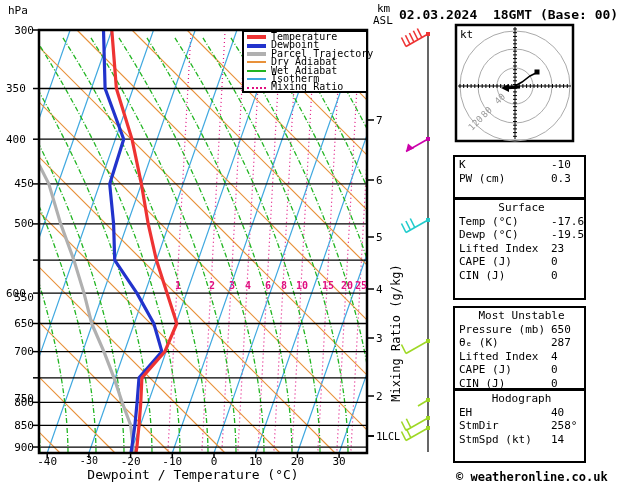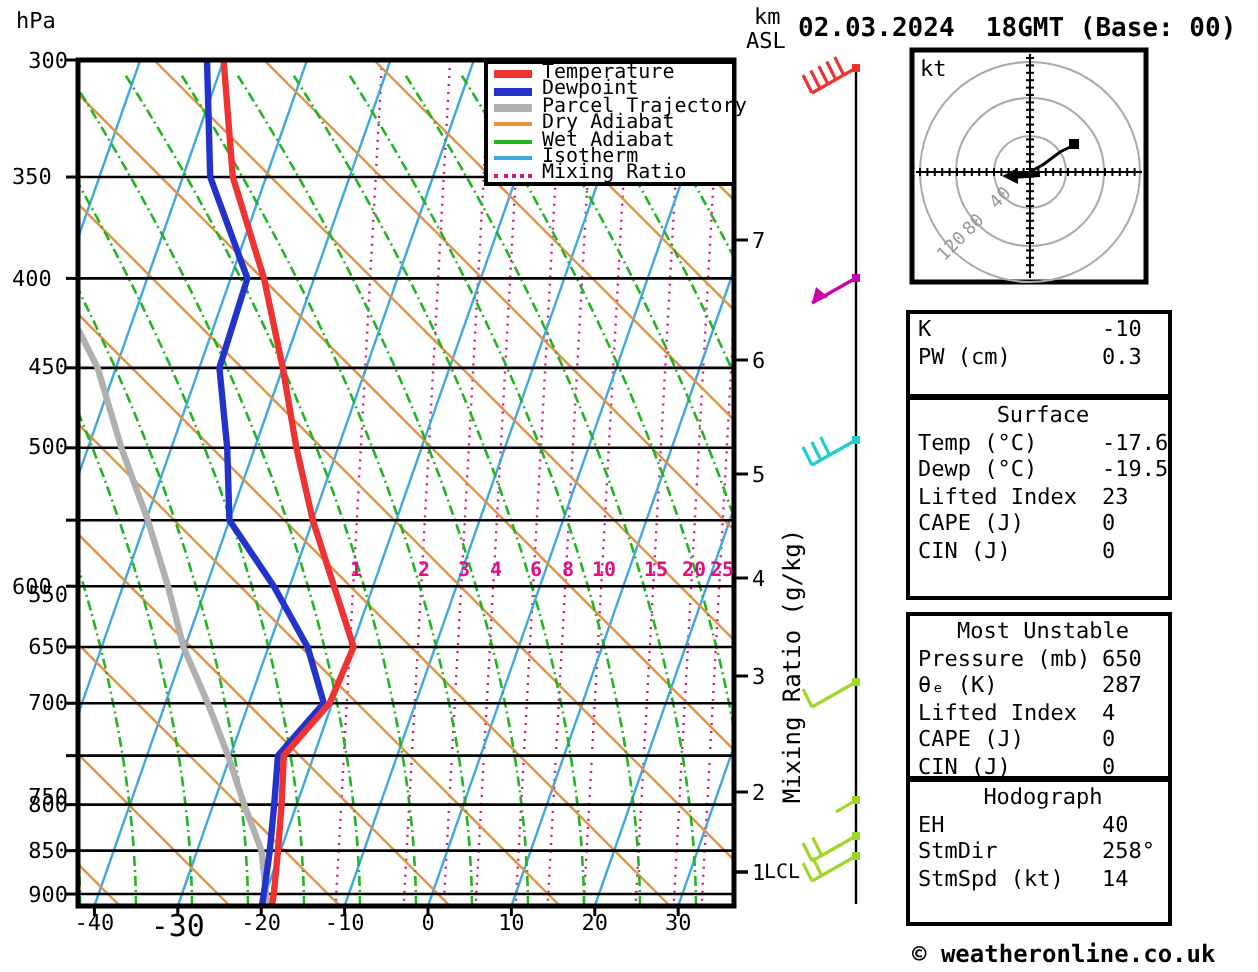--- a/index.html
+++ b/index.html
@@ -248,20 +248,21 @@
       <path d="M515,86 L522,82 L530,76 L536,73" fill="none" stroke="#000" stroke-width="1.5"></path>
       <rect x="534.5" y="69.5" width="5" height="5" fill="#000"></rect>
       <line x1="520" y1="87" x2="506" y2="88" stroke="#000" stroke-width="3"></line>
       <polygon points="501,88 509,84 509,92" fill="#000"></polygon>
     </svg>
 
   <div class="lbl" style="left:8px;top:5px;font-size:11px;">hPa</div>
   <div class="lbl" style="left:377px;top:3px;font-size:11px;">km</div>
   <div class="lbl" style="left:373px;top:15px;font-size:11px;">ASL</div>
   <div class="lbl bold" style="left:399px;top:8px;font-size:13px;">02.03.2024  18GMT (Base: 00)</div>
+  <div class="lbl" style="left:47px;top:468px;width:292px;text-align:center;font-size:13px;">Dewpoint / Temperature (°C)</div>
   <div class="lbl" style="left:276px;top:327px;width:240px;text-align:center;font-size:12px;transform:rotate(-90deg);transform-origin:center;">Mixing Ratio (g/kg)</div>
   <div class="lbl" style="left:382px;top:432px;font-size:10px;">LCL</div>
   <div class="lbl" style="left:460px;top:29px;font-size:11px;">kt</div>
   <div class="lbl bold" style="left:456px;top:471px;font-size:12px;">© weatheronline.co.uk</div>
 
   <div id="plabels">
       <div class="lbl" style="left:6px;top:24.5px;width:28px;text-align:right;font-size:11px;">300</div>
       <div class="lbl" style="left:6px;top:83.0px;width:28px;text-align:left;font-size:11px;">350</div>
       <div class="lbl" style="left:6px;top:133.7px;width:28px;font-size:11px;">400</div>
       <div class="lbl" style="left:6px;top:178.4px;width:28px;text-align:right;font-size:11px;">450</div>
@@ -270,21 +271,21 @@
       <div class="lbl" style="left:6px;top:287.6px;width:28px;text-align:left;font-size:11px;">600</div>
       <div class="lbl" style="left:6px;top:318.0px;width:28px;text-align:right;font-size:11px;">650</div>
       <div class="lbl" style="left:6px;top:346.1px;width:28px;text-align:right;font-size:11px;">700</div>
       <div class="lbl" style="left:6px;top:372.3px;width:28px;text-align:right;font-size:11px;margin-top:21px;">750</div>
       <div class="lbl" style="left:6px;top:396.8px;width:28px;text-align:right;font-size:11px;">800</div>
       <div class="lbl" style="left:6px;top:419.8px;width:28px;text-align:right;font-size:11px;">850</div>
       <div class="lbl" style="left:6px;top:441.5px;width:28px;text-align:right;font-size:11px;">900</div>
     </div>
   <div id="tlabels">
       <div class="lbl" style="left:32.2px;top:456px;width:30px;text-align:center;font-size:11px;">-40</div>
-      <div class="lbl" style="left:73.9px;top:456px;width:30px;text-align:center;font-size:15px;">-30</div>
+      <div class="lbl" style="left:73.9px;top:456px;width:30px;text-align:center;font-size:10px;">-30</div>
       <div class="lbl" style="left:115.6px;top:456px;width:30px;text-align:center;font-size:11px;">-20</div>
       <div class="lbl" style="left:157.3px;top:456px;width:30px;text-align:center;font-size:11px;">-10</div>
       <div class="lbl" style="left:199.0px;top:456px;width:30px;text-align:center;font-size:11px;">0</div>
       <div class="lbl" style="left:240.7px;top:456px;width:30px;text-align:center;font-size:11px;">10</div>
       <div class="lbl" style="left:282.4px;top:456px;width:30px;text-align:center;font-size:11px;">20</div>
       <div class="lbl" style="left:324.1px;top:456px;width:30px;text-align:center;font-size:11px;">30</div>
     </div>
   <div id="klabels">
       <div class="lbl" style="left:376px;top:115px;font-size:11px;">7</div>
       <div class="lbl" style="left:376px;top:175px;font-size:11px;">6</div>

